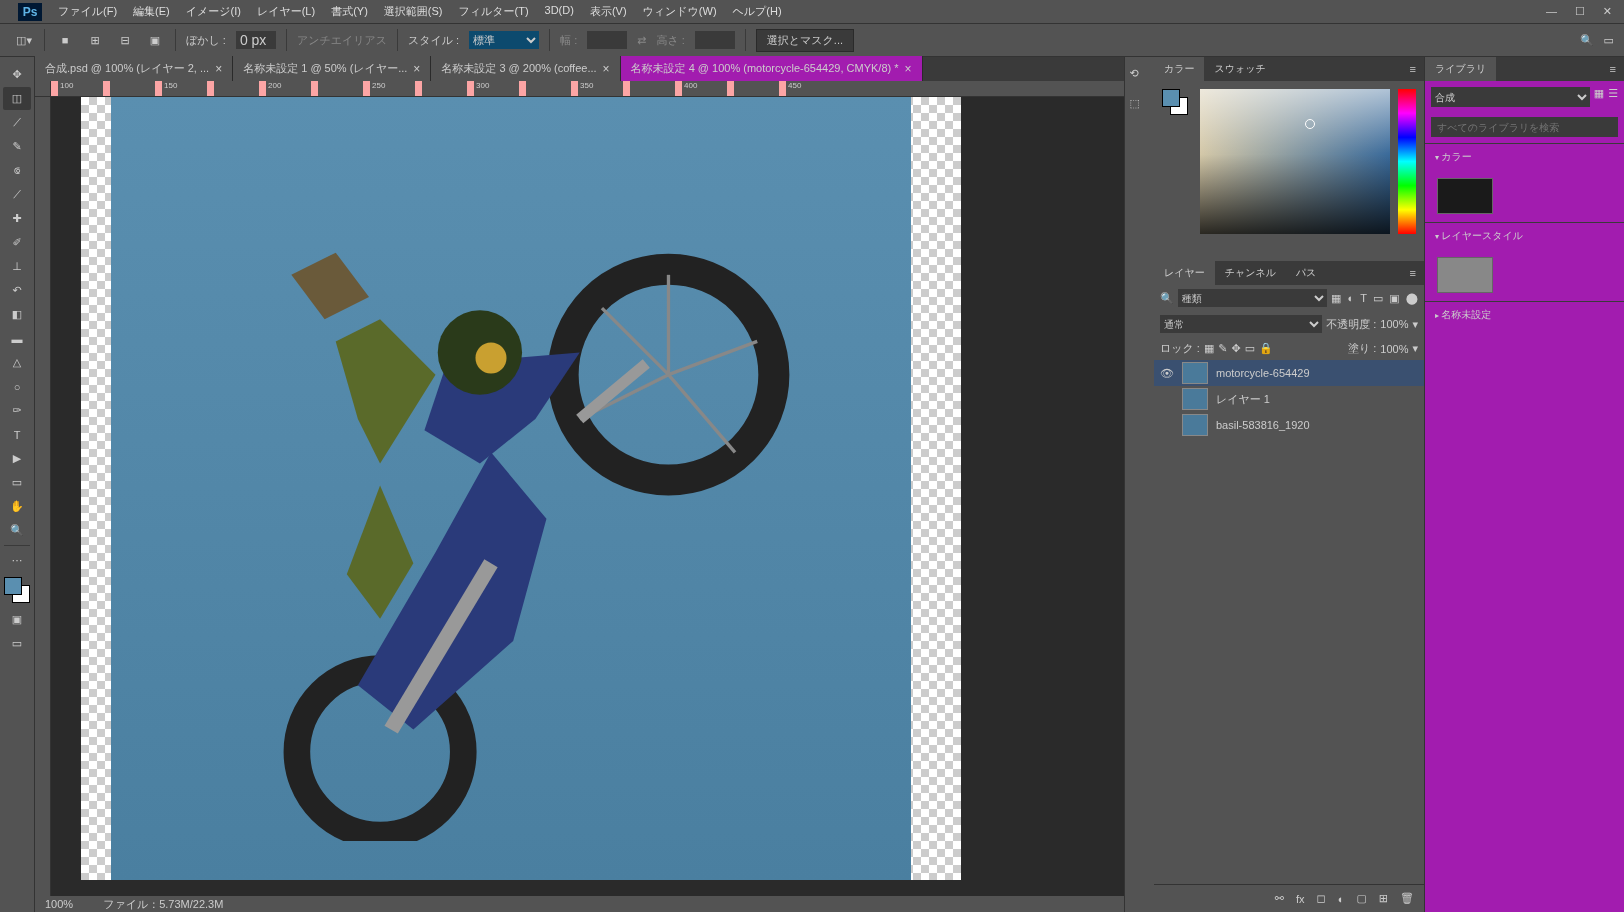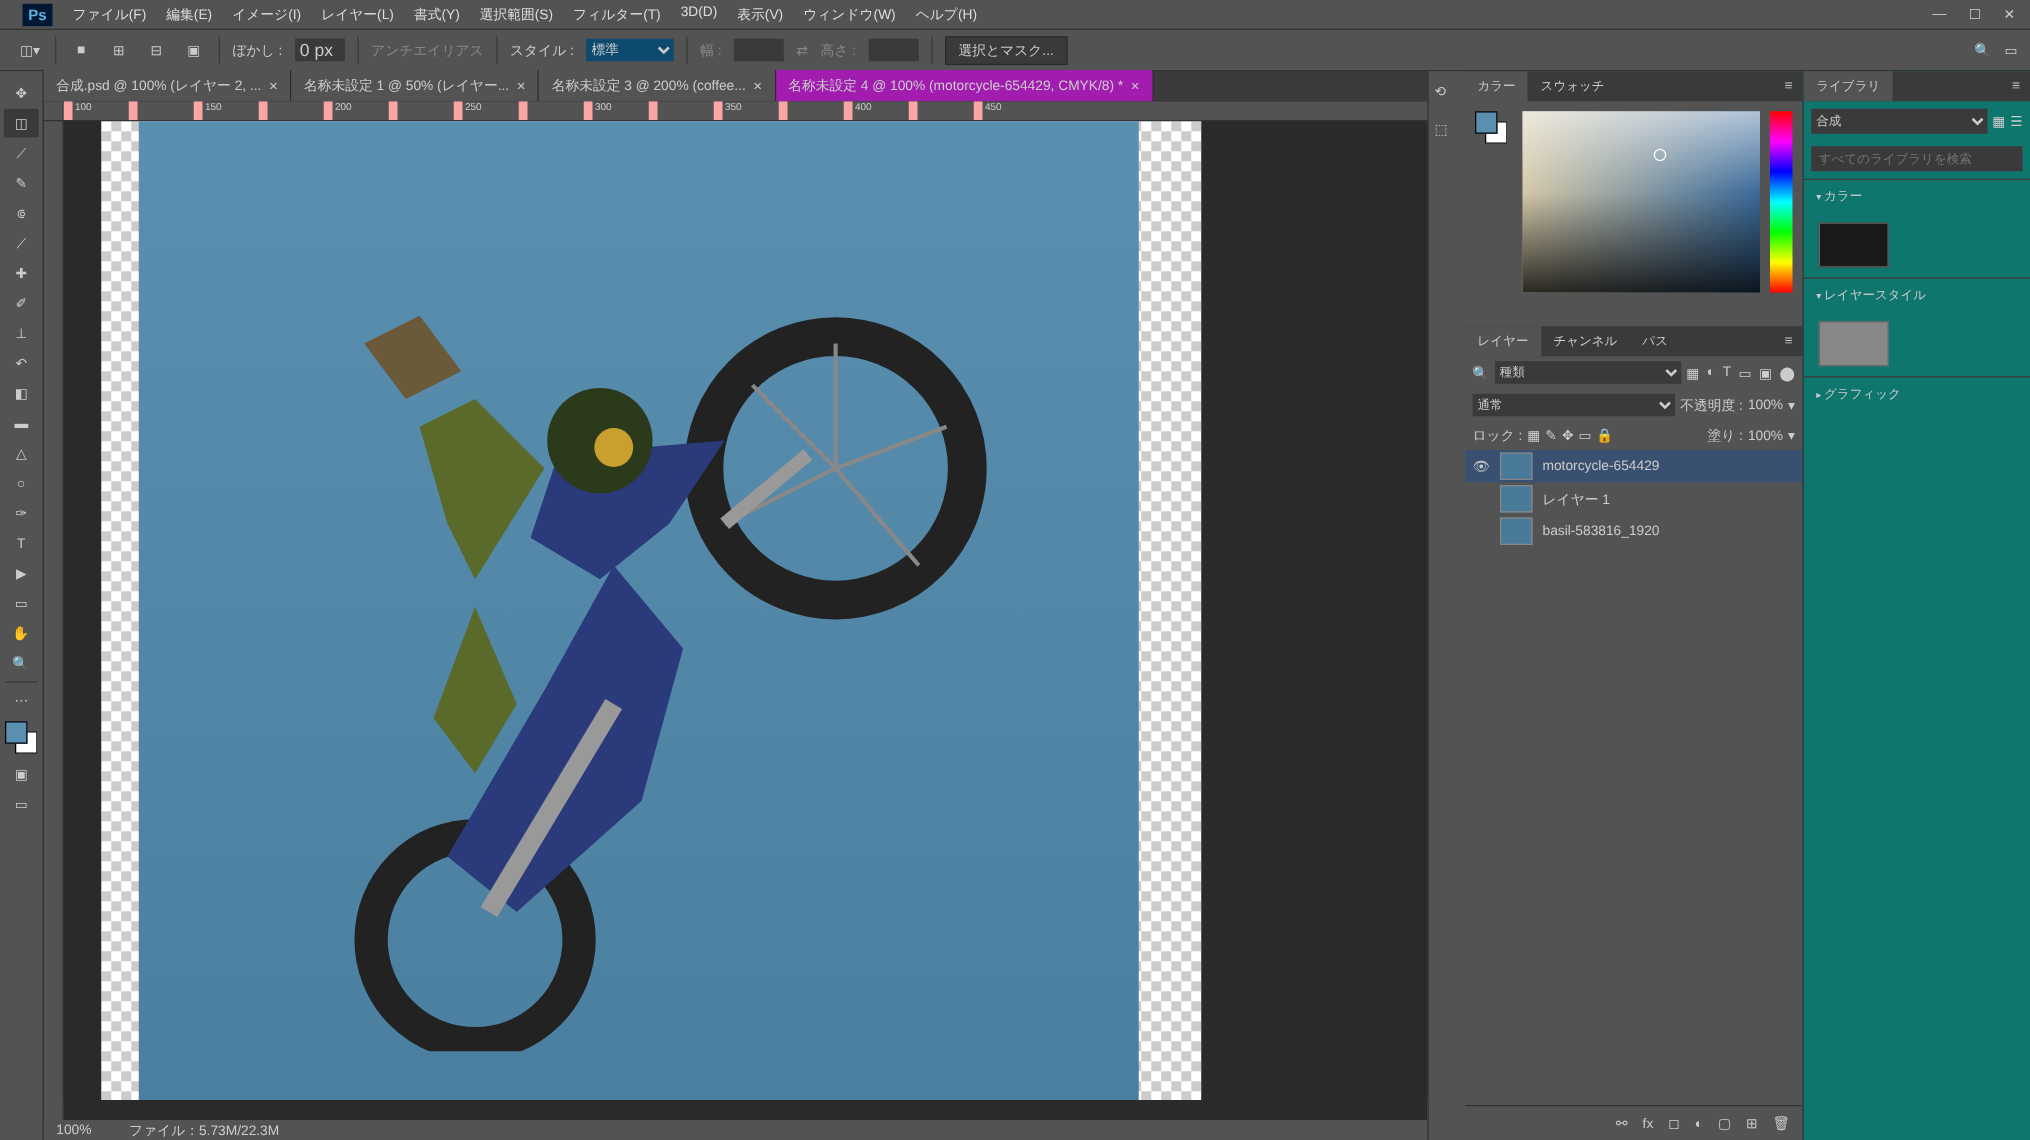--- a/index.html
+++ b/index.html
@@ -51,22 +51,22 @@
 .hue-strip{width:18px;height:145px;background:linear-gradient(to bottom,#f00,#f0f,#00f,#0ff,#0f0,#ff0,#f00)}
 .layers-panel{flex:1;display:flex;flex-direction:column}
 .layer-controls{padding:4px 6px;display:flex;align-items:center;gap:4px;font-size:10px;flex-wrap:wrap}
 .layer-select{background:#3a3a3a;border:none;color:#ccc;flex:1;height:18px;font-size:10px}
 .layer-icons{display:flex;gap:6px;margin-left:auto}
 .layer-row{height:26px;display:flex;align-items:center;padding:0 6px;gap:8px;cursor:pointer}
 .layer-row.active{background:#3a5070}
 .layer-vis{width:14px;text-align:center}
 .layer-thumb{width:26px;height:22px;background:#4a7a9a;border:1px solid #888}
 .layer-bottom{height:28px;border-top:1px solid #333;display:flex;align-items:center;justify-content:flex-end;gap:12px;padding:0 10px}
-.right-panels{width:182px;background:#0f766e;border-left:1px solid #333;display:flex;flex-direction:column}
-.lib-controls{padding:6px;display:flex;gap:4px;align-items:center}
+.right-panels{width:200px;background:#a21caf;border-left:1px solid #333;display:flex;flex-direction:column}
+.lib-controls{padding:6px;display:flex;gap:4px;}
 .lib-select{background:#3a3a3a;border:none;color:#ccc;flex:1;height:20px;font-size:10px}
 .lib-search{padding:4px 6px 6px}
 .lib-input{width:100%;background:#3a3a3a;border:none;color:#888;height:20px;padding:0 6px;font-size:10px}
 .collapse-section{border-top:1px solid #3a3a3a;padding:6px 10px;cursor:pointer;font-size:10px}
 .collapse-section::before{content:"▸ ";font-size:8px}
 .collapse-section.open::before{content:"▾ "}
 .section-content{padding:8px 12px}
 .swatch-sq{width:56px;height:36px;background:#1a1a1a;border:1px solid #666}
 .swatch-grey{width:56px;height:36px;background:#888;border:1px solid #666}
 .dim{color:#888}
@@ -331,15 +331,15 @@
       <input class="lib-input" placeholder="すべてのライブラリを検索" style="">
     </div>
     <div class="collapse-section open">カラー</div>
     <div class="section-content">
         <div class="swatch-sq"></div>
       </div>
     <div class="collapse-section open">レイヤースタイル</div>
     <div class="section-content">
         <div class="swatch-grey"></div>
       </div>
-    <div class="collapse-section">グラフィック</div>
+    <div class="collapse-section">名称未設定</div>
   </div>
 </div>
 
 </body></html>

